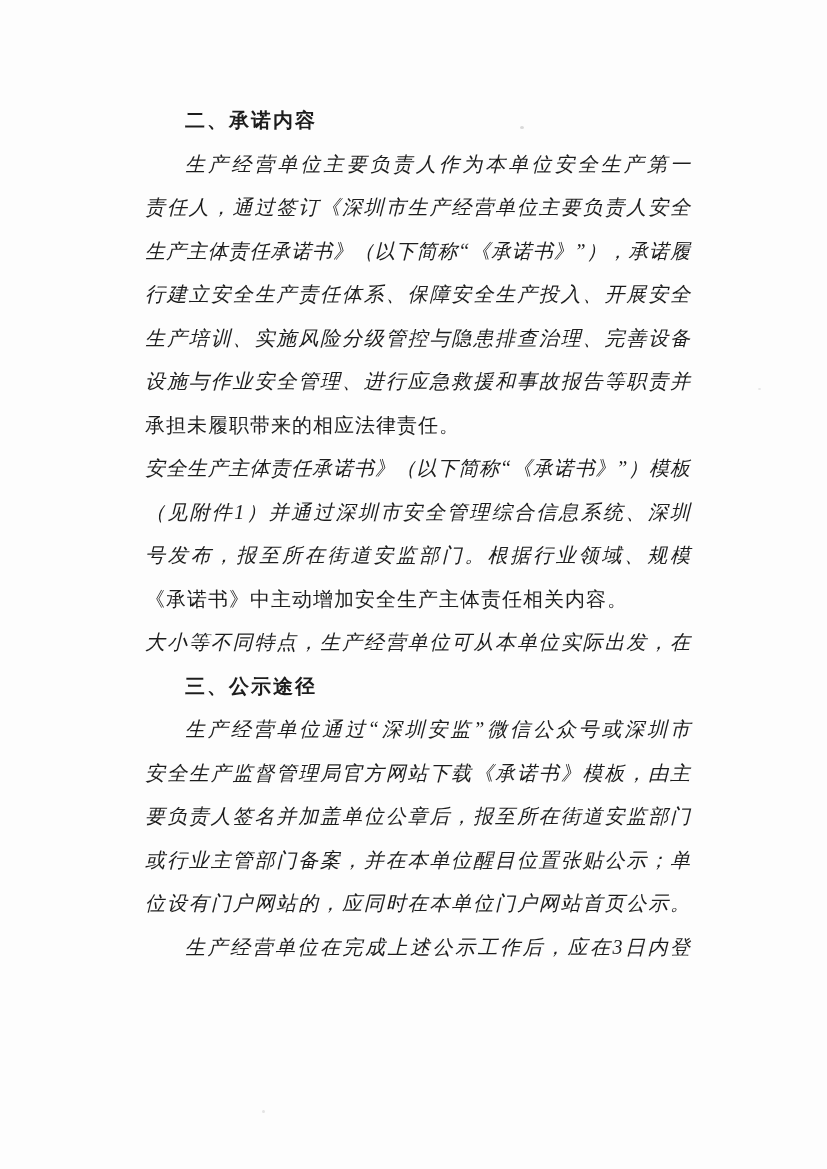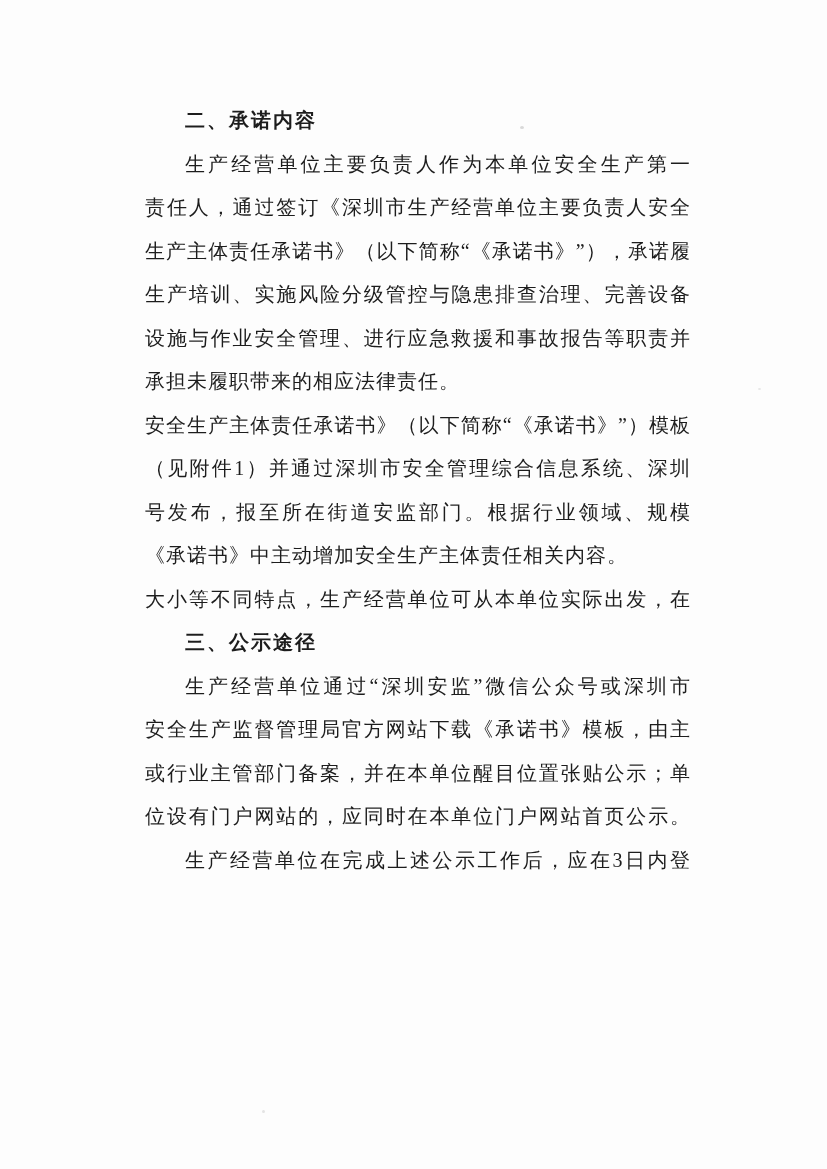--- a/index.html
+++ b/index.html
@@ -35,20 +35,21 @@
     letter-spacing:1px;
     white-space:nowrap;
     text-align:left;
   }
   .line.j{
     white-space:normal;
     letter-spacing:0;
     text-align:justify;
     text-align-last:justify;
     text-justify:inter-character;
+    font-style:italic;
   }
   .line.ind{
     text-indent:2em;
   }
   .line.h{
     font-weight:bold;
     letter-spacing:2px;
   }
   .speck{
     position:absolute;
@@ -65,28 +66,30 @@
 <div class="page">
   <div class="speck s1"></div>
   <div class="speck s2"></div>
   <div class="speck s3"></div>
 
   <div class="doc">
     <div class="line h ind">二、承诺内容</div>
     <div class="line j ind">生产经营单位主要负责人作为本单位安全生产第一</div>
     <div class="line j">责任人，通过签订《深圳市生产经营单位主要负责人安全</div>
     <div class="line j">生产主体责任承诺书》（以下简称“《承诺书》”），承诺履</div>
+    <div class="line j">行建立安全生产责任体系、保障安全生产投入、开展安全</div>
     <div class="line j">生产培训、实施风险分级管控与隐患排查治理、完善设备</div>
     <div class="line j">设施与作业安全管理、进行应急救援和事故报告等职责并</div>
     <div class="line">承担未履职带来的相应法律责任。</div>
     <div class="line j">安全生产主体责任承诺书》（以下简称“《承诺书》”）模板</div>
     <div class="line j">（见附件1）并通过深圳市安全管理综合信息系统、深圳</div>
     <div class="line j">号发布，报至所在街道安监部门。根据行业领域、规模</div>
     <div class="line">《承诺书》中主动增加安全生产主体责任相关内容。</div>
     <div class="line j">大小等不同特点，生产经营单位可从本单位实际出发，在</div>
     <div class="line h ind">三、公示途径</div>
     <div class="line j ind">生产经营单位通过“深圳安监”微信公众号或深圳市</div>
     <div class="line j">安全生产监督管理局官方网站下载《承诺书》模板，由主</div>
+    <div class="line j">要负责人签名并加盖单位公章后，报至所在街道安监部门</div>
     <div class="line j">或行业主管部门备案，并在本单位醒目位置张贴公示；单</div>
     <div class="line j">位设有门户网站的，应同时在本单位门户网站首页公示。</div>
     <div class="line j ind">生产经营单位在完成上述公示工作后，应在3日内登</div>
   </div>
 </div>
 
 </body></html>

